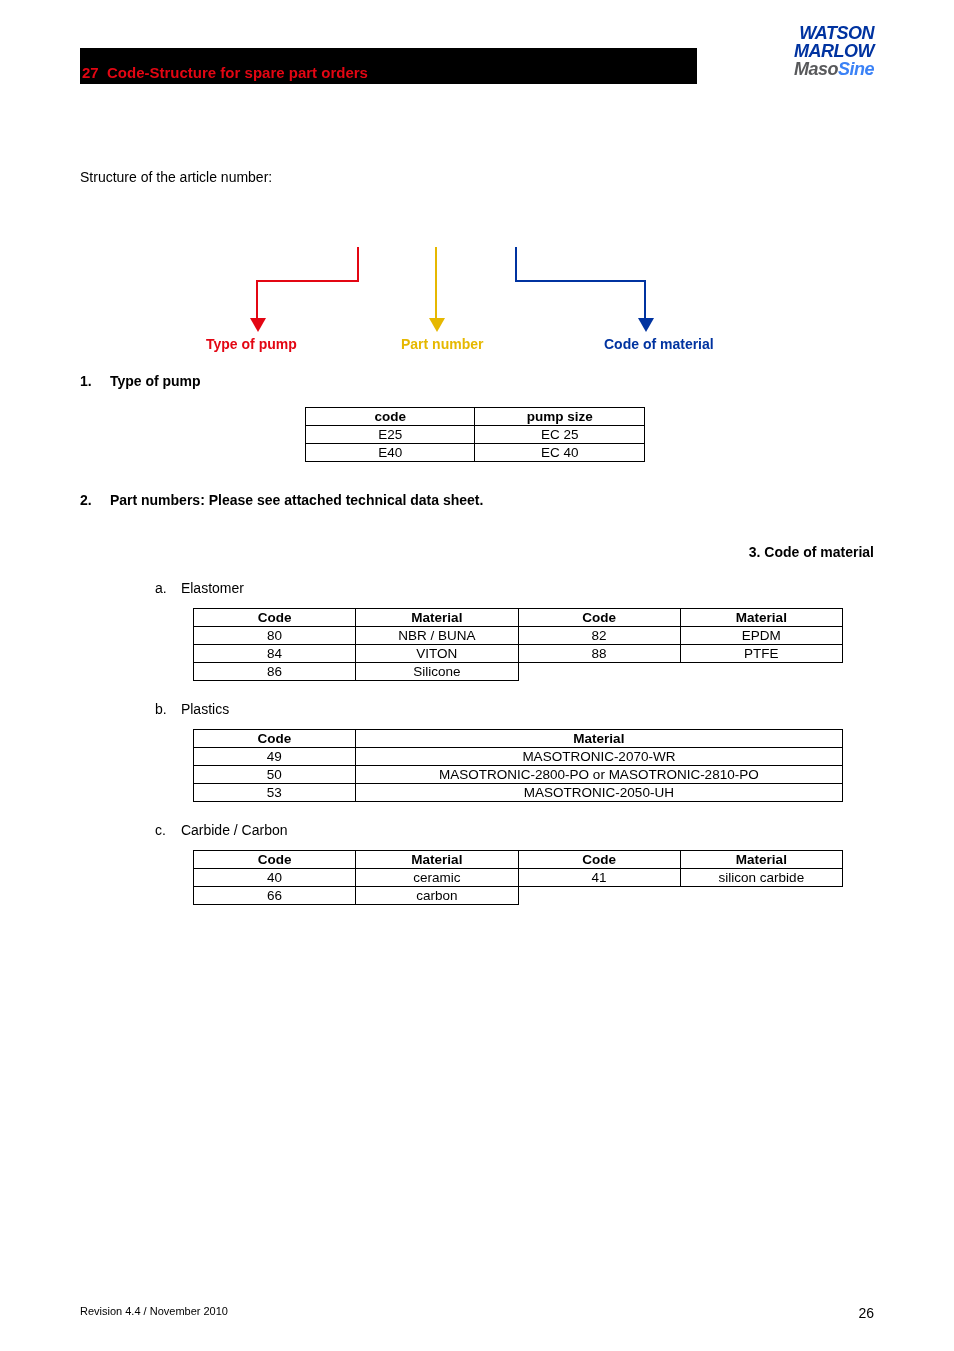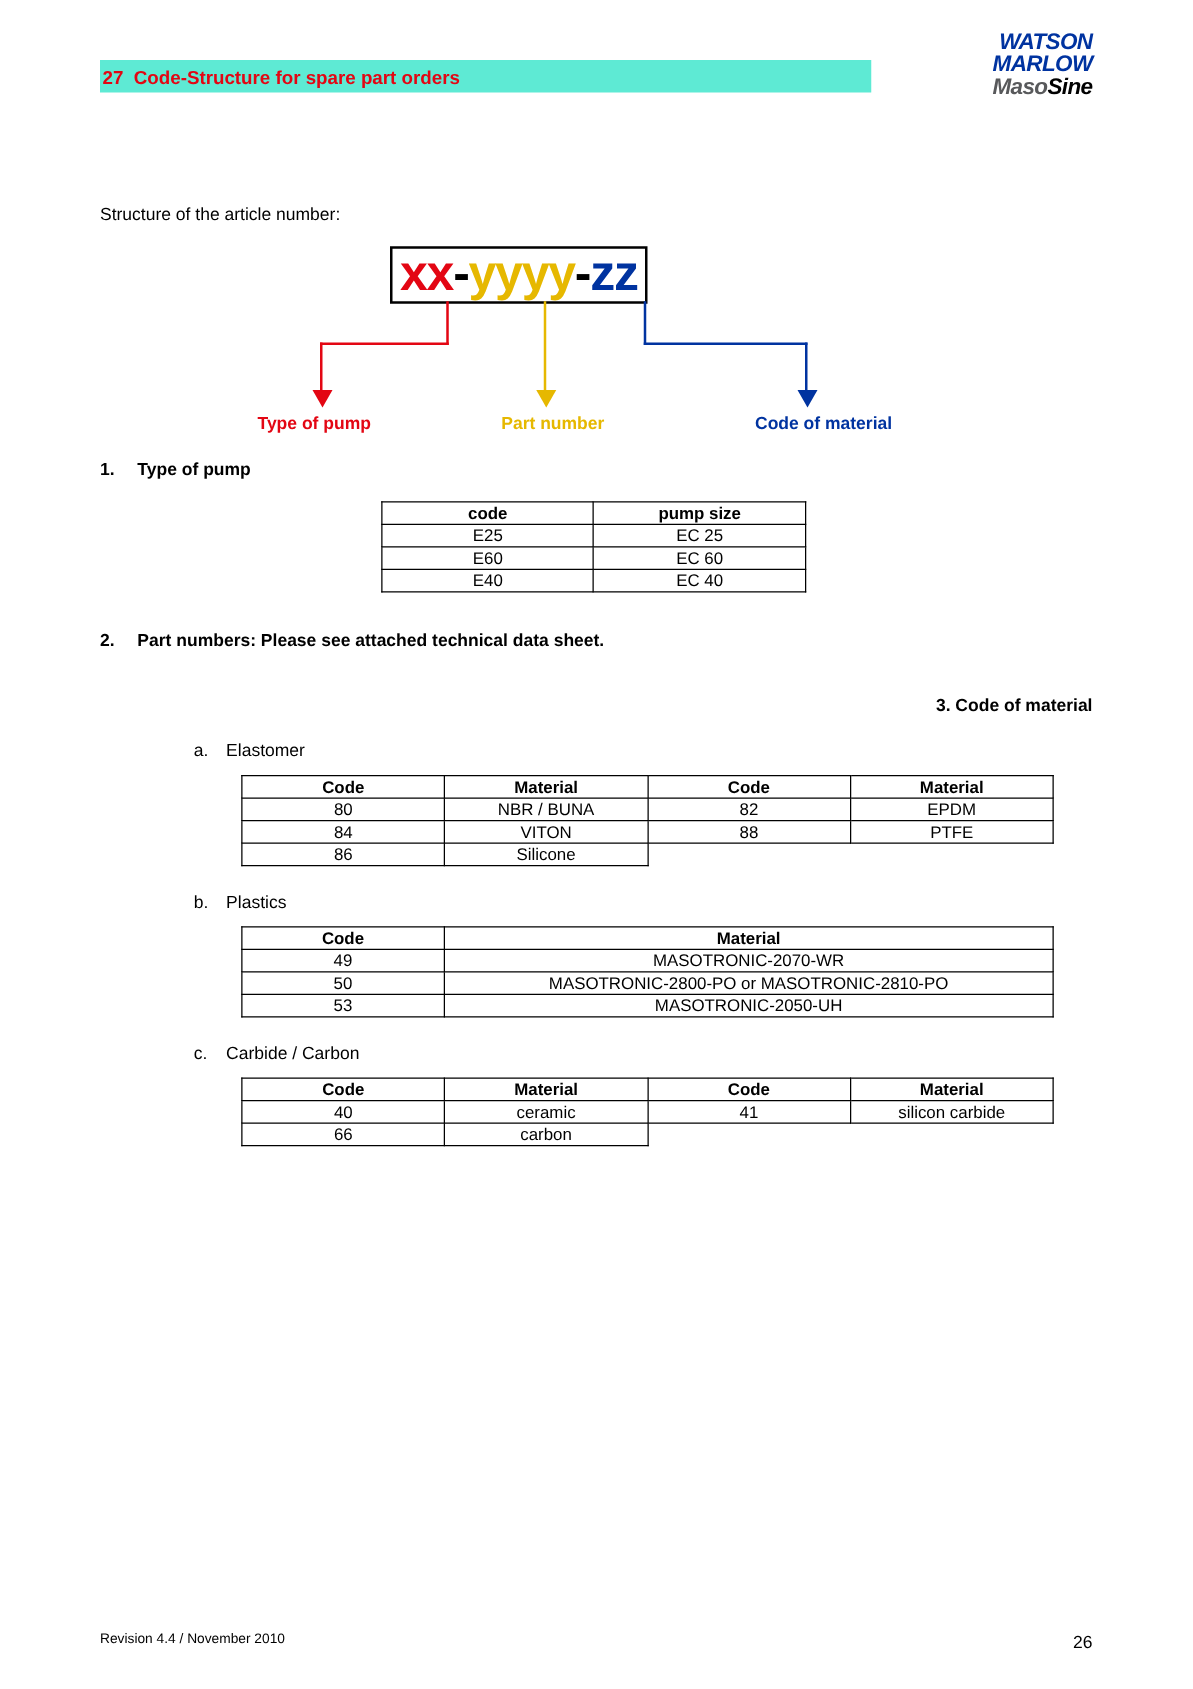--- a/index.html
+++ b/index.html
@@ -15,39 +15,39 @@
   }
 
   .header-row{
     display:flex;
     align-items:flex-start;
     justify-content:space-between;
     margin-top:18px;
   }
 
   .section-title{
-    background:#5eead4;
+    background:#000000;
     color:#e30613;
     font-weight:bold;
     font-size:15px;
-    padding:6px 0 3px 2px;
+    padding:16px 0 3px 2px;
     width:615px;
   }
 
   .logo{
     text-align:right;
     line-height:1.0;
     letter-spacing:-0.5px;
     margin-top:-24px;
   }
   .logo .watson{color:#0033a0;font-weight:bold;font-style:italic;font-size:18px;}
   .logo .marlow{color:#0033a0;font-weight:bold;font-style:italic;font-size:18px;}
   .logo .masosine{font-weight:bold;font-style:italic;font-size:18px;}
   .logo .masosine .maso{color:#58595b;}
-  .logo .masosine .sine{color:#000000;text-align:center;}
+  .logo .masosine .sine{color:#3b82f6;text-align:center;}
 
   .intro{
     margin-top:85px;
     font-size:14px;
   }
 
   
   .diagram{
     margin:18px auto 0;
     width:560px;
@@ -174,23 +174,20 @@
     <div class="logo">
       <div class="watson">WATSON</div>
       <div class="marlow">MARLOW</div>
       <div class="masosine"><span class="maso">Maso</span><span class="sine">Sine</span></div>
     </div>
   </div>
 
   <div class="intro">Structure of the article number:</div>
 
   <div class="diagram">
-    <div class="code-box">
-      <span class="xx">xx</span><span class="dash">-</span><span class="yyyy">yyyy</span><span class="dash">-</span><span class="zz">zz</span>
-    </div>
 
     <div class="arrow arr-xx">
       <div class="seg seg1"></div>
         <div class="seg seg2"></div>
         <div class="seg seg3"></div>
         <div class="head"></div>
     </div>
     <div class="arrow arr-yy">
       <div class="seg seg1"></div>
         <div class="head"></div>
@@ -222,24 +219,20 @@
     <tbody>
         <tr>
           <th>code</th>
           <th>pump size</th>
         </tr>
     <tr>
           <td>E25</td>
           <td>EC 25</td>
         </tr>
     <tr>
-          <td>E60</td>
-          <td>EC 60</td>
-        </tr>
-    <tr>
           <td>E40</td>
           <td>EC 40</td>
         </tr>
   </tbody>
     </table>
 
   <div class="num-item spaced">
     <span class="num">2.</span>
     <span>Part numbers: Please see attached technical data sheet.</span>
   </div>

